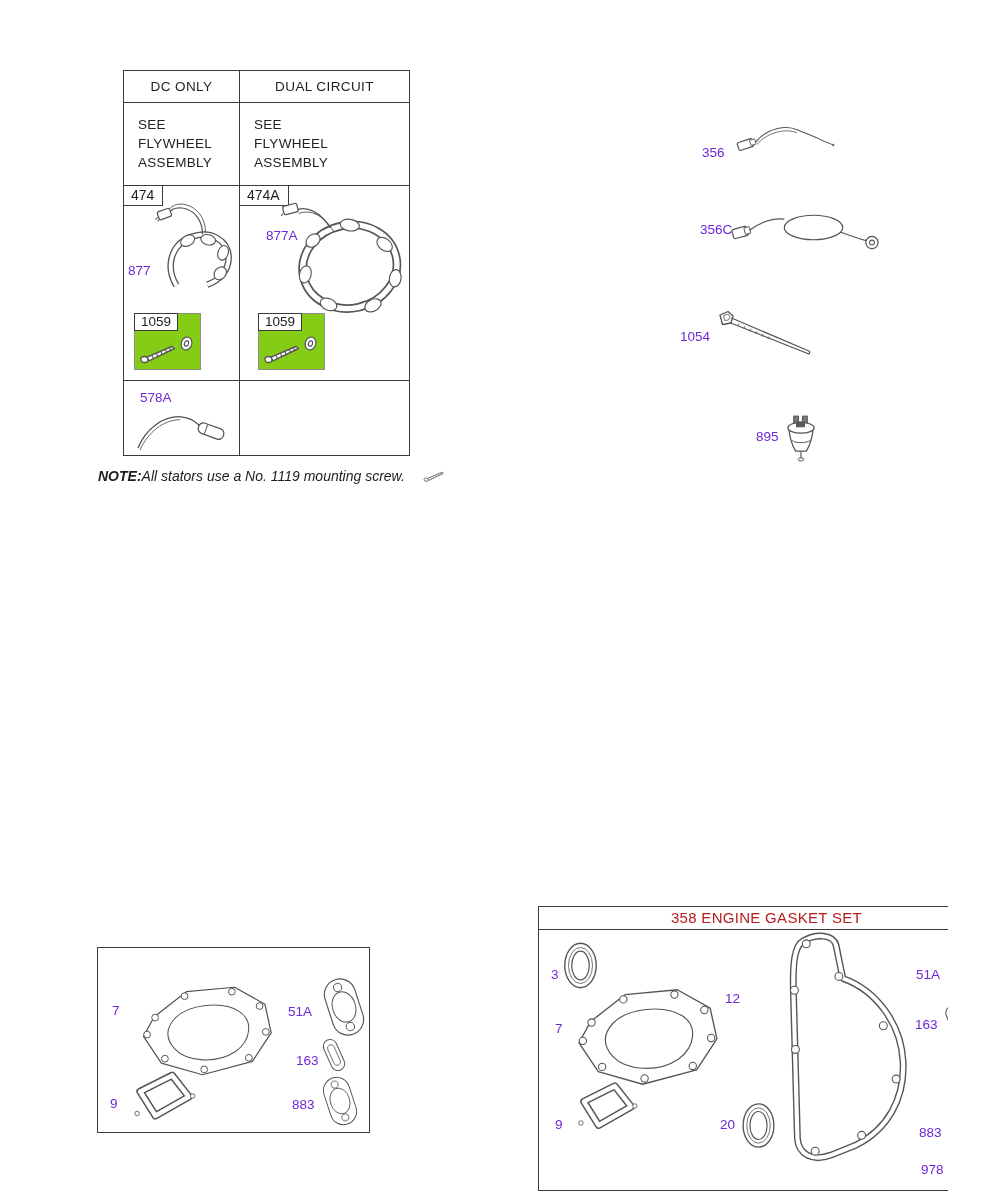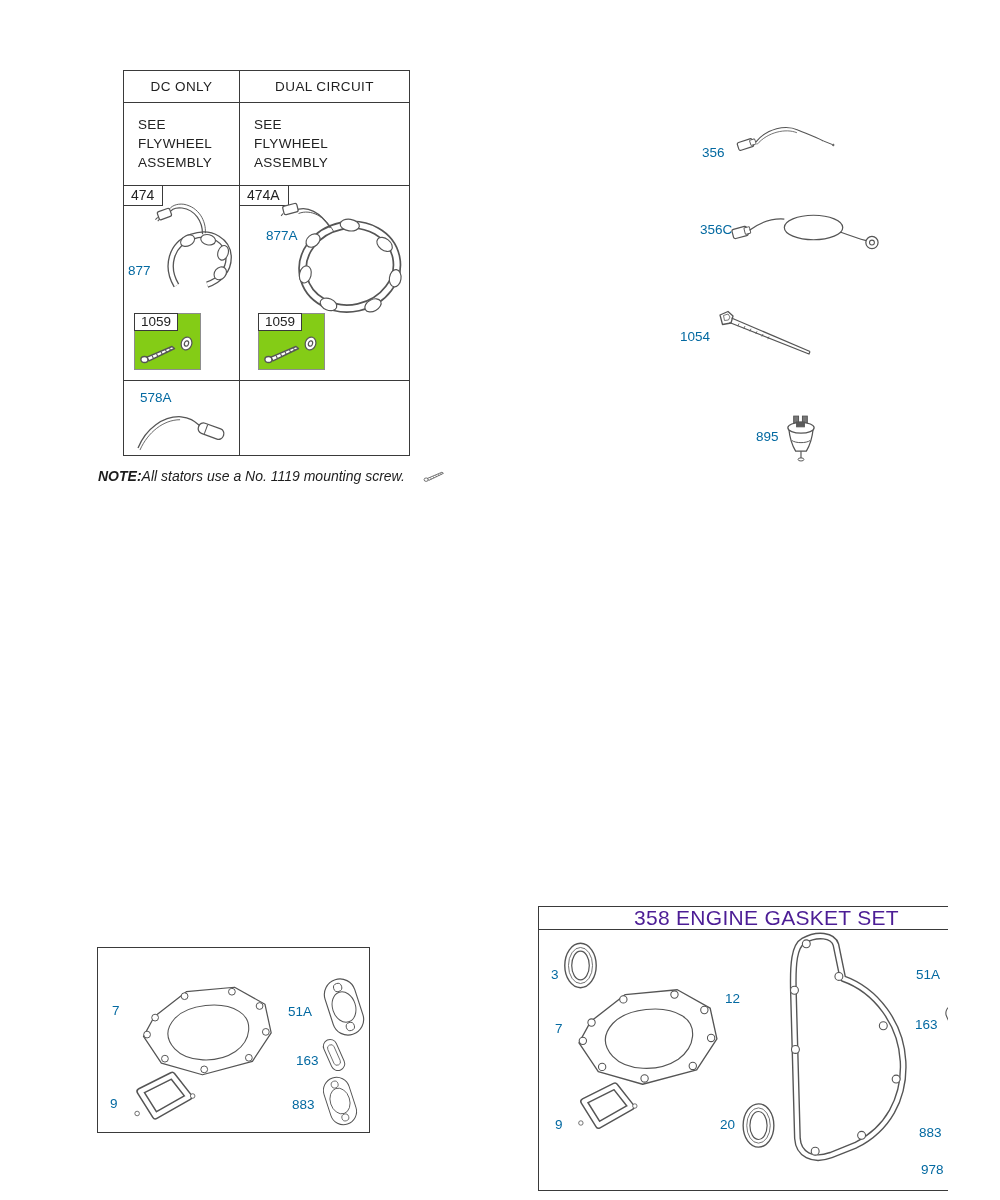--- a/index.html
+++ b/index.html
@@ -15,33 +15,33 @@
   .tcell { position: relative; }
   .c1 { width: 116px; border-right: 1.5px solid #3a3a3a; }
   .c2 { flex: 1; }
   .hdr .tcell { height: 31px; display: flex; align-items: center; justify-content: center;
                 font-size: 13.5px; letter-spacing: .4px; color: #1f1f1f; }
   .see .tcell { height: 82px; padding: 12px 0 0 14px; font-size: 13.5px; line-height: 19px; letter-spacing: .3px; }
   .stat .tcell { height: 194px; }
   .bot .tcell { height: 74px; }
   .refbox { position: absolute; left: 0; top: 0; border-right: 1.5px solid #3a3a3a; border-bottom: 1.5px solid #3a3a3a;
             padding: 1px 8px 2px 7px; font-size: 14px; background: #fff; }
-  .pn { position: absolute; font-size: 13.5px; color: #0369a1; white-space: nowrap; }
+  .pn { position: absolute; font-size: 13.5px; color: #6d28d9; white-space: nowrap; }
   .kit { position: absolute; width: 67px; height: 57px; border: 1px solid #8d8d8d; background: #84cc16; }
   .kitlabel { position: absolute; left: -1px; top: -1px; border: 1.4px solid #3a3a3a; background: #fff;
               padding: 0 6px 1px; font-size: 13.5px; }
   .art { position: absolute; }
   
   .note { position: absolute; left: 98px; top: 468px; font-size: 14px; font-style: italic; color: #1d1d1d; white-space: nowrap; }
   .note b { font-weight: bold; }
   .note svg { vertical-align: -2px; margin-left: 14px; }
   
   .gbox { position: absolute; border: 1.6px solid #3a3a3a; background: #fff; }
   .gtitle { height: 23px; line-height: 22px; border-bottom: 1.6px solid #3a3a3a; text-align: center;
-            font-size: 21px; letter-spacing: .3px; color: #4c1d95; }
+            font-size: 15px; letter-spacing: .3px; color: #b91c1c; }
   .vset { left: 97px; top: 947px; width: 273px; height: 186px; }
   .eset { left: 538px; top: 906px; width: 457px; height: 285px; }
 </style>
 </head>
 <body>
 
 <div class="page">
 
   <svg width="0" height="0" style="position:absolute" aria-hidden="true">
     <defs>

